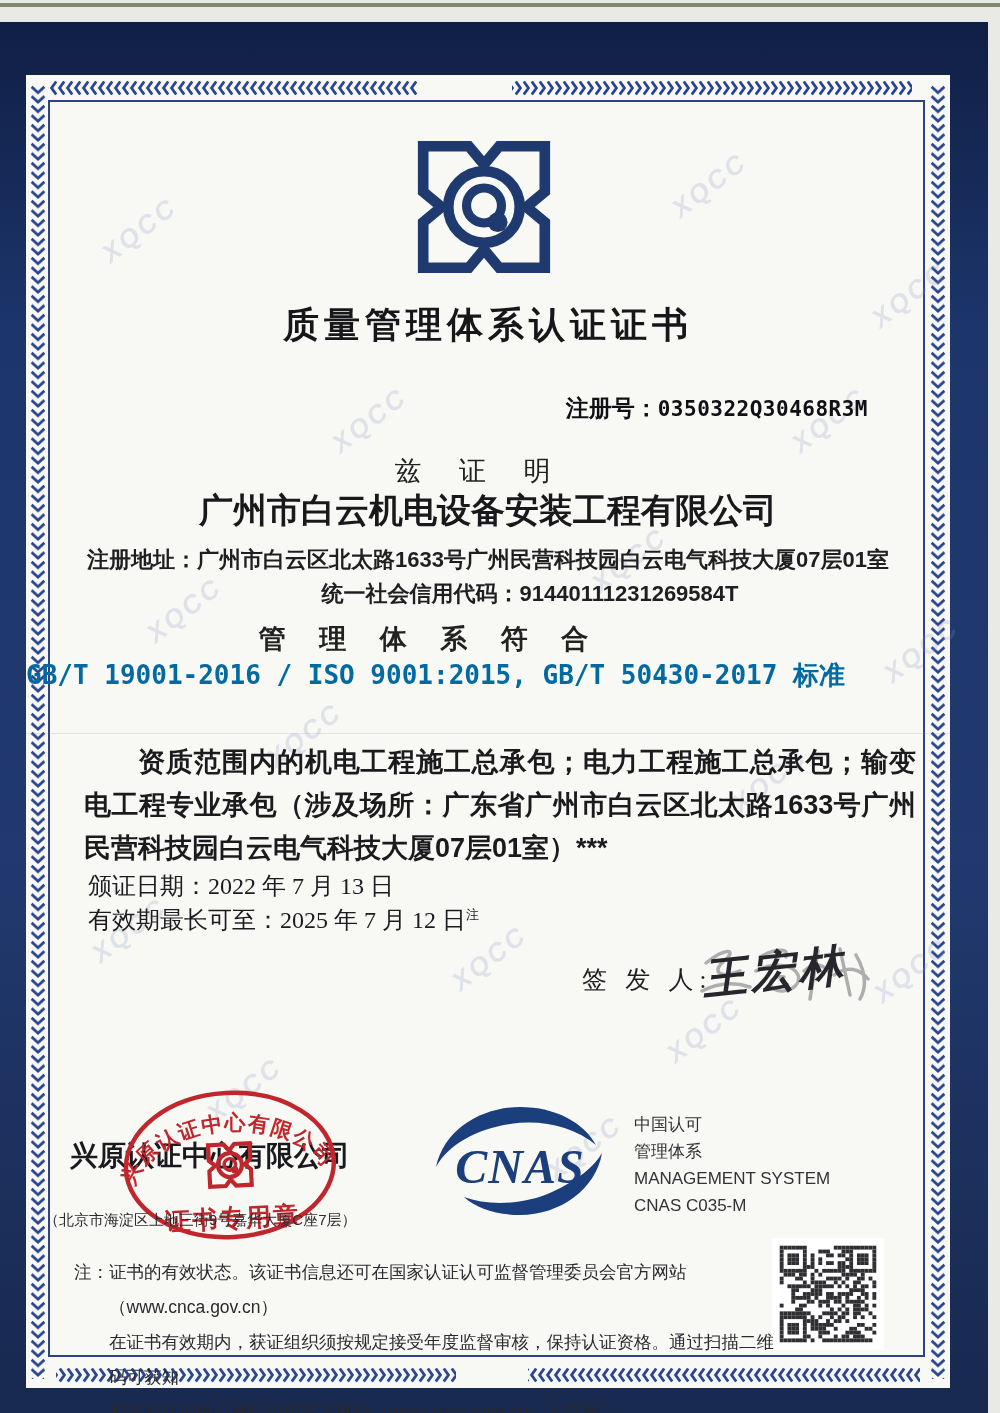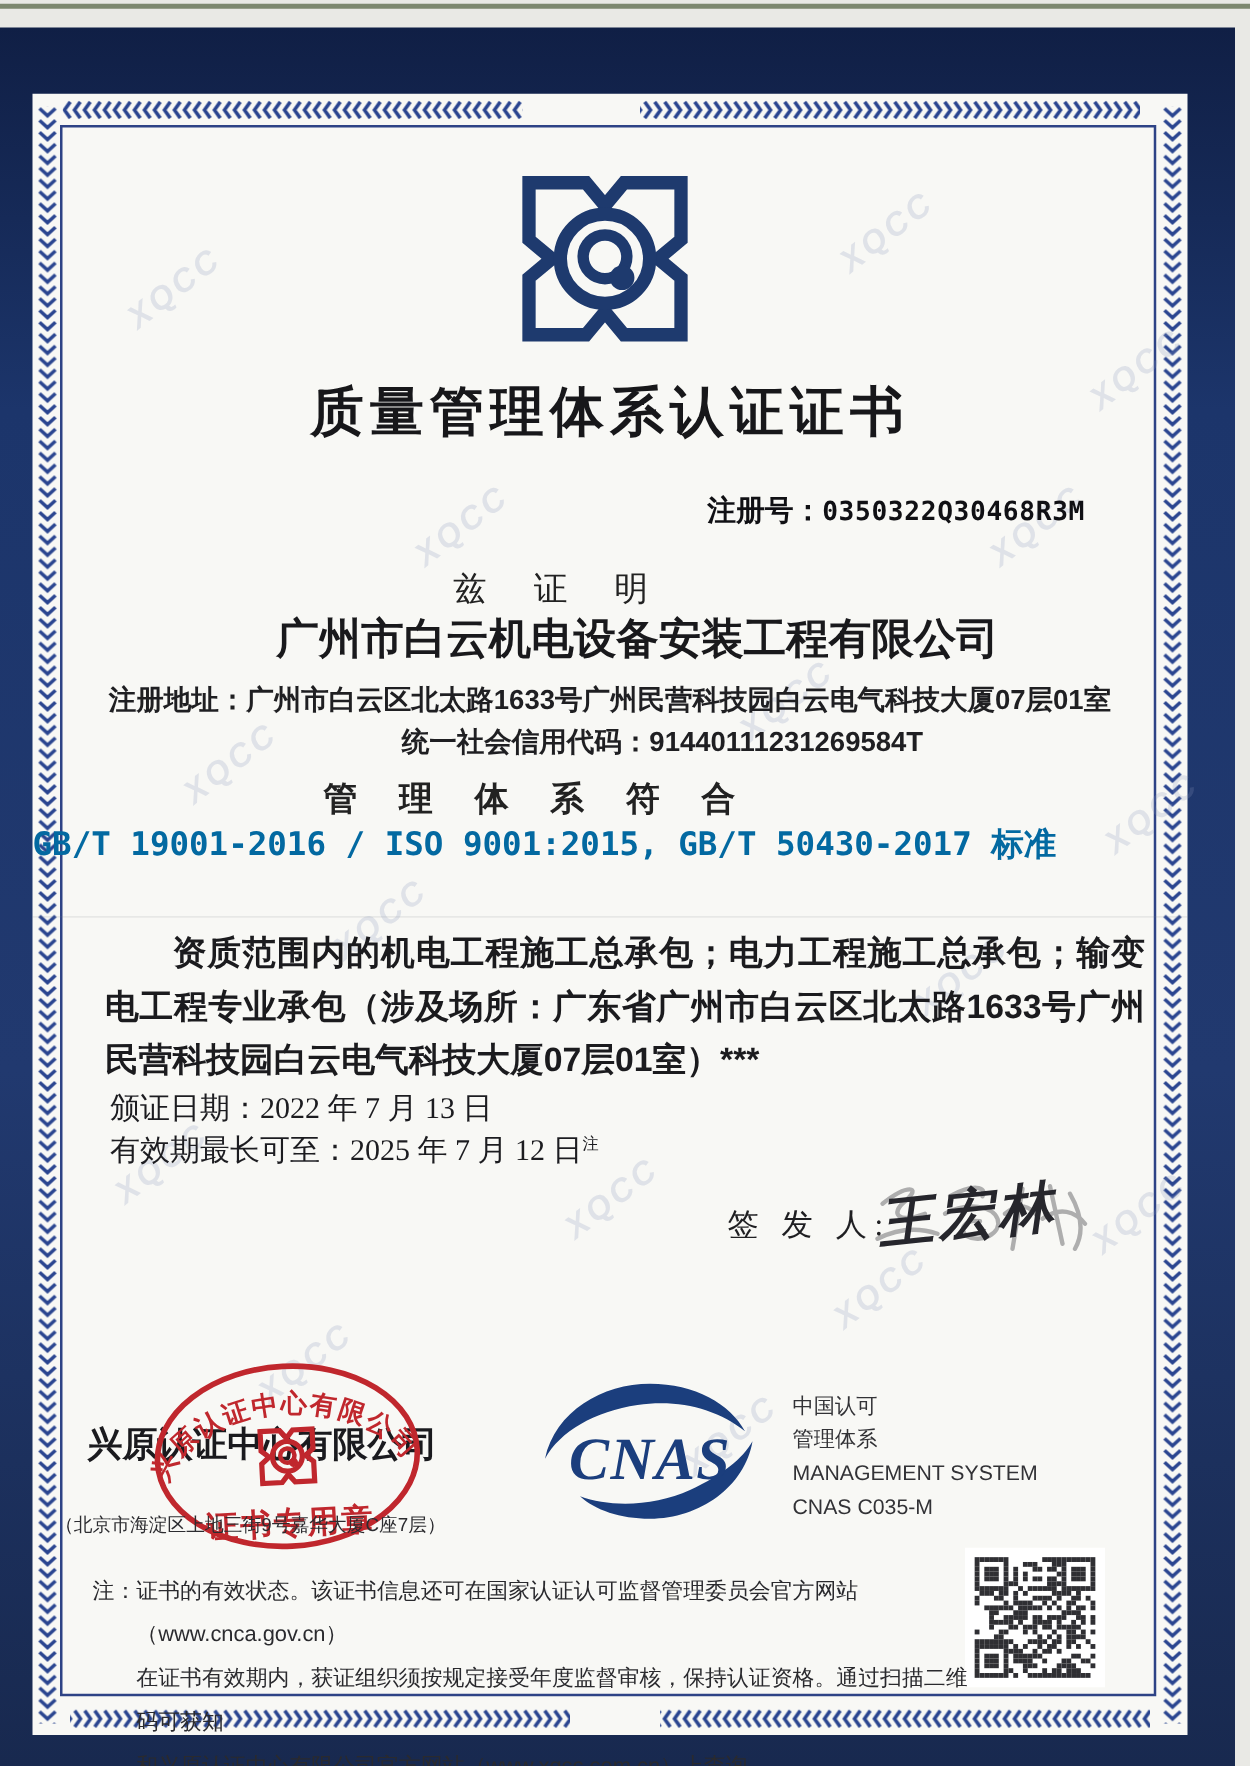--- a/index.html
+++ b/index.html
@@ -31,26 +31,26 @@
   .fold-line{position:absolute;left:0;top:658px;width:924px;height:1px;background:rgba(120,130,140,.18);}
   
   .wm{
     position:absolute;font-weight:bold;font-style:italic;font-size:26px;letter-spacing:3px;
     color:rgba(135,150,185,.22);transform:rotate(-38deg);pointer-events:none;
   }
   
   .logo-top{left:382px;top:56px;width:152px;height:152px;}
   .title{
     left:0;top:226px;width:924px;text-align:center;
-    font-size:43px;font-weight:900;letter-spacing:5px;color:#17171a;
+    font-size:36px;font-weight:900;letter-spacing:5px;color:#17171a;
   }
   .reg-line{right:82px;top:318px;font-size:23px;font-weight:bold;color:#101014;}
   .reg-line .num{font-family:"DejaVu Sans Mono",monospace;font-size:21px;letter-spacing:.5px;}
-  .hereby{left:0;top:378px;width:844px;text-align:center;font-size:27px;letter-spacing:15px;color:#222;}
-  .company{left:0;top:413px;width:924px;text-align:center;font-size:34px;font-weight:bold;color:#19191c;padding-left:22px;}
+  .hereby{left:0;top:378px;width:844px;text-align:center;font-size:27px;letter-spacing:15px;color:#222;padding-left:32px;}
+  .company{left:0;top:413px;width:924px;text-align:center;font-size:34px;font-weight:bold;color:#19191c;}
   .addr{left:0;top:470px;width:924px;text-align:center;font-size:22px;font-weight:600;}
   .credit{left:0;top:504px;width:952px;text-align:center;font-size:22px;font-weight:600;padding-left:28px;}
   .conform{left:0;top:546px;width:808px;text-align:center;font-size:27px;letter-spacing:13px;font-weight:600;color:#222;}
   .standards{
     left:0;top:583px;width:924px;text-align:left;
     font-family:"DejaVu Sans Mono",monospace;font-size:26px;font-weight:bold;color:#0369a1;
   }
   .scope-head{left:0;top:628px;width:924px;text-align:center;font-size:25px;font-weight:600;}
   .scope{
     left:58px;top:666px;width:832px;font-size:27px;font-weight:700;line-height:43px;

